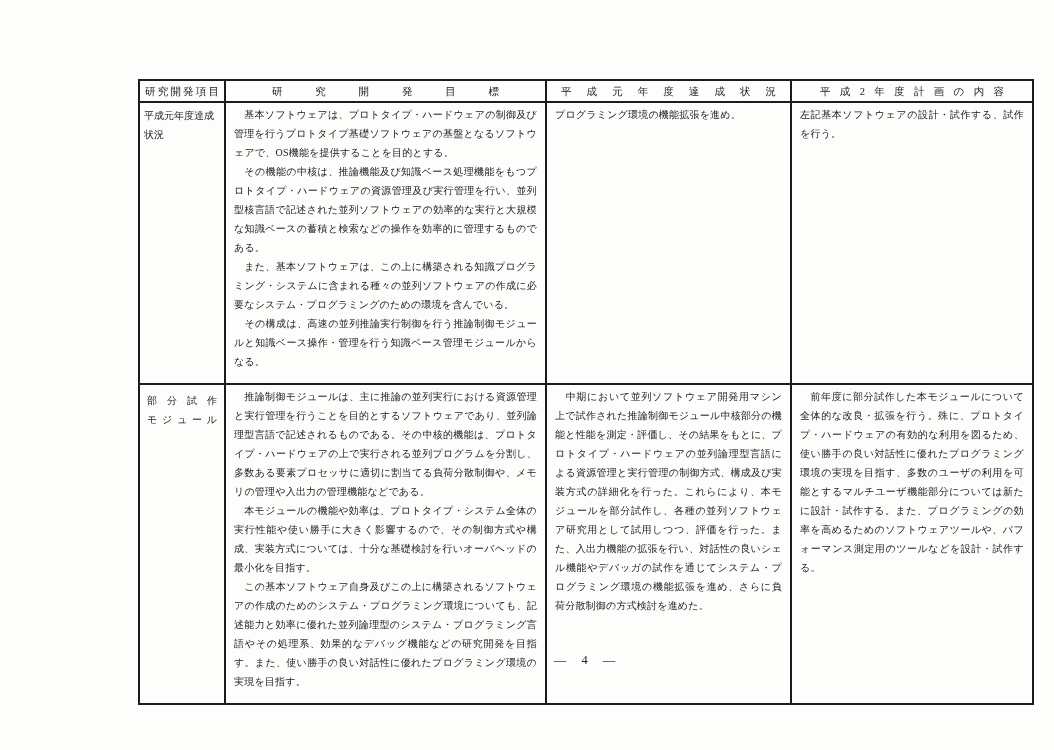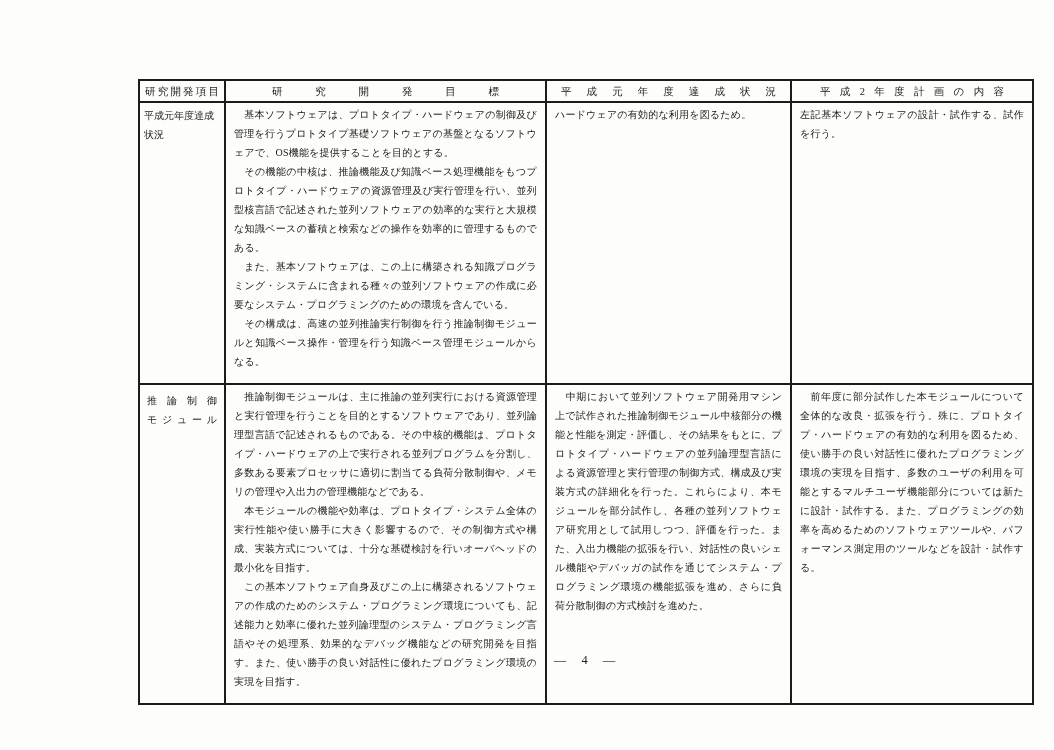--- a/index.html
+++ b/index.html
@@ -105,25 +105,25 @@
         <th class="h-plan">平成2年度計画の内容</th>
       </tr>
     </thead>
     <tbody>
       <tr class="row-1">
         <td class="item-cell">平成元年度達成状況</td>
         <td class="text-cell">　基本ソフトウェアは、プロトタイプ・ハードウェアの制御及び管理を行うプロトタイプ基礎ソフトウェアの基盤となるソフトウェアで、OS機能を提供することを目的とする。
 　その機能の中核は、推論機能及び知識ベース処理機能をもつプロトタイプ・ハードウェアの資源管理及び実行管理を行い、並列型核言語で記述された並列ソフトウェアの効率的な実行と大規模な知識ベースの蓄積と検索などの操作を効率的に管理するものである。
 　また、基本ソフトウェアは、この上に構築される知識プログラミング・システムに含まれる種々の並列ソフトウェアの作成に必要なシステム・プログラミングのための環境を含んでいる。
 　その構成は、高速の並列推論実行制御を行う推論制御モジュールと知識ベース操作・管理を行う知識ベース管理モジュールからなる。</td>
-        <td class="text-cell">ハードウェアの有効的な利用を図るため。</td>
+        <td class="text-cell">プログラミング環境の機能拡張を進め。</td>
         <td class="text-cell">左記基本ソフトウェアの設計・試作する、試作を行う。</td>
       </tr>
       <tr class="row-2">
-        <td class="item-cell spread">推論制御
+        <td class="item-cell spread">部分試作
 モジュール</td>
         <td class="text-cell">　推論制御モジュールは、主に推論の並列実行における資源管理と実行管理を行うことを目的とするソフトウェアであり、並列論理型言語で記述されるものである。その中核的機能は、プロトタイプ・ハードウェアの上で実行される並列プログラムを分割し、多数ある要素プロセッサに適切に割当てる負荷分散制御や、メモリの管理や入出力の管理機能などである。
 　本モジュールの機能や効率は、プロトタイプ・システム全体の実行性能や使い勝手に大きく影響するので、その制御方式や構成、実装方式については、十分な基礎検討を行いオーバヘッドの最小化を目指す。
 　この基本ソフトウェア自身及びこの上に構築されるソフトウェアの作成のためのシステム・プログラミング環境についても、記述能力と効率に優れた並列論理型のシステム・プログラミング言語やその処理系、効果的なデバッグ機能などの研究開発を目指す。また、使い勝手の良い対話性に優れたプログラミング環境の実現を目指す。</td>
         <td class="text-cell">　中期において並列ソフトウェア開発用マシン上で試作された推論制御モジュール中核部分の機能と性能を測定・評価し、その結果をもとに、プロトタイプ・ハードウェアの並列論理型言語による資源管理と実行管理の制御方式、構成及び実装方式の詳細化を行った。これらにより、本モジュールを部分試作し、各種の並列ソフトウェア研究用として試用しつつ、評価を行った。また、入出力機能の拡張を行い、対話性の良いシェル機能やデバッガの試作を通じてシステム・プログラミング環境の機能拡張を進め、さらに負荷分散制御の方式検討を進めた。</td>
         <td class="text-cell">　前年度に部分試作した本モジュールについて全体的な改良・拡張を行う。殊に、プロトタイプ・ハードウェアの有効的な利用を図るため、使い勝手の良い対話性に優れたプログラミング環境の実現を目指す、多数のユーザの利用を可能とするマルチユーザ機能部分については新たに設計・試作する。また、プログラミングの効率を高めるためのソフトウェアツールや、パフォーマンス測定用のツールなどを設計・試作する。</td>
       </tr>
     </tbody>
   </table>
 </div>

